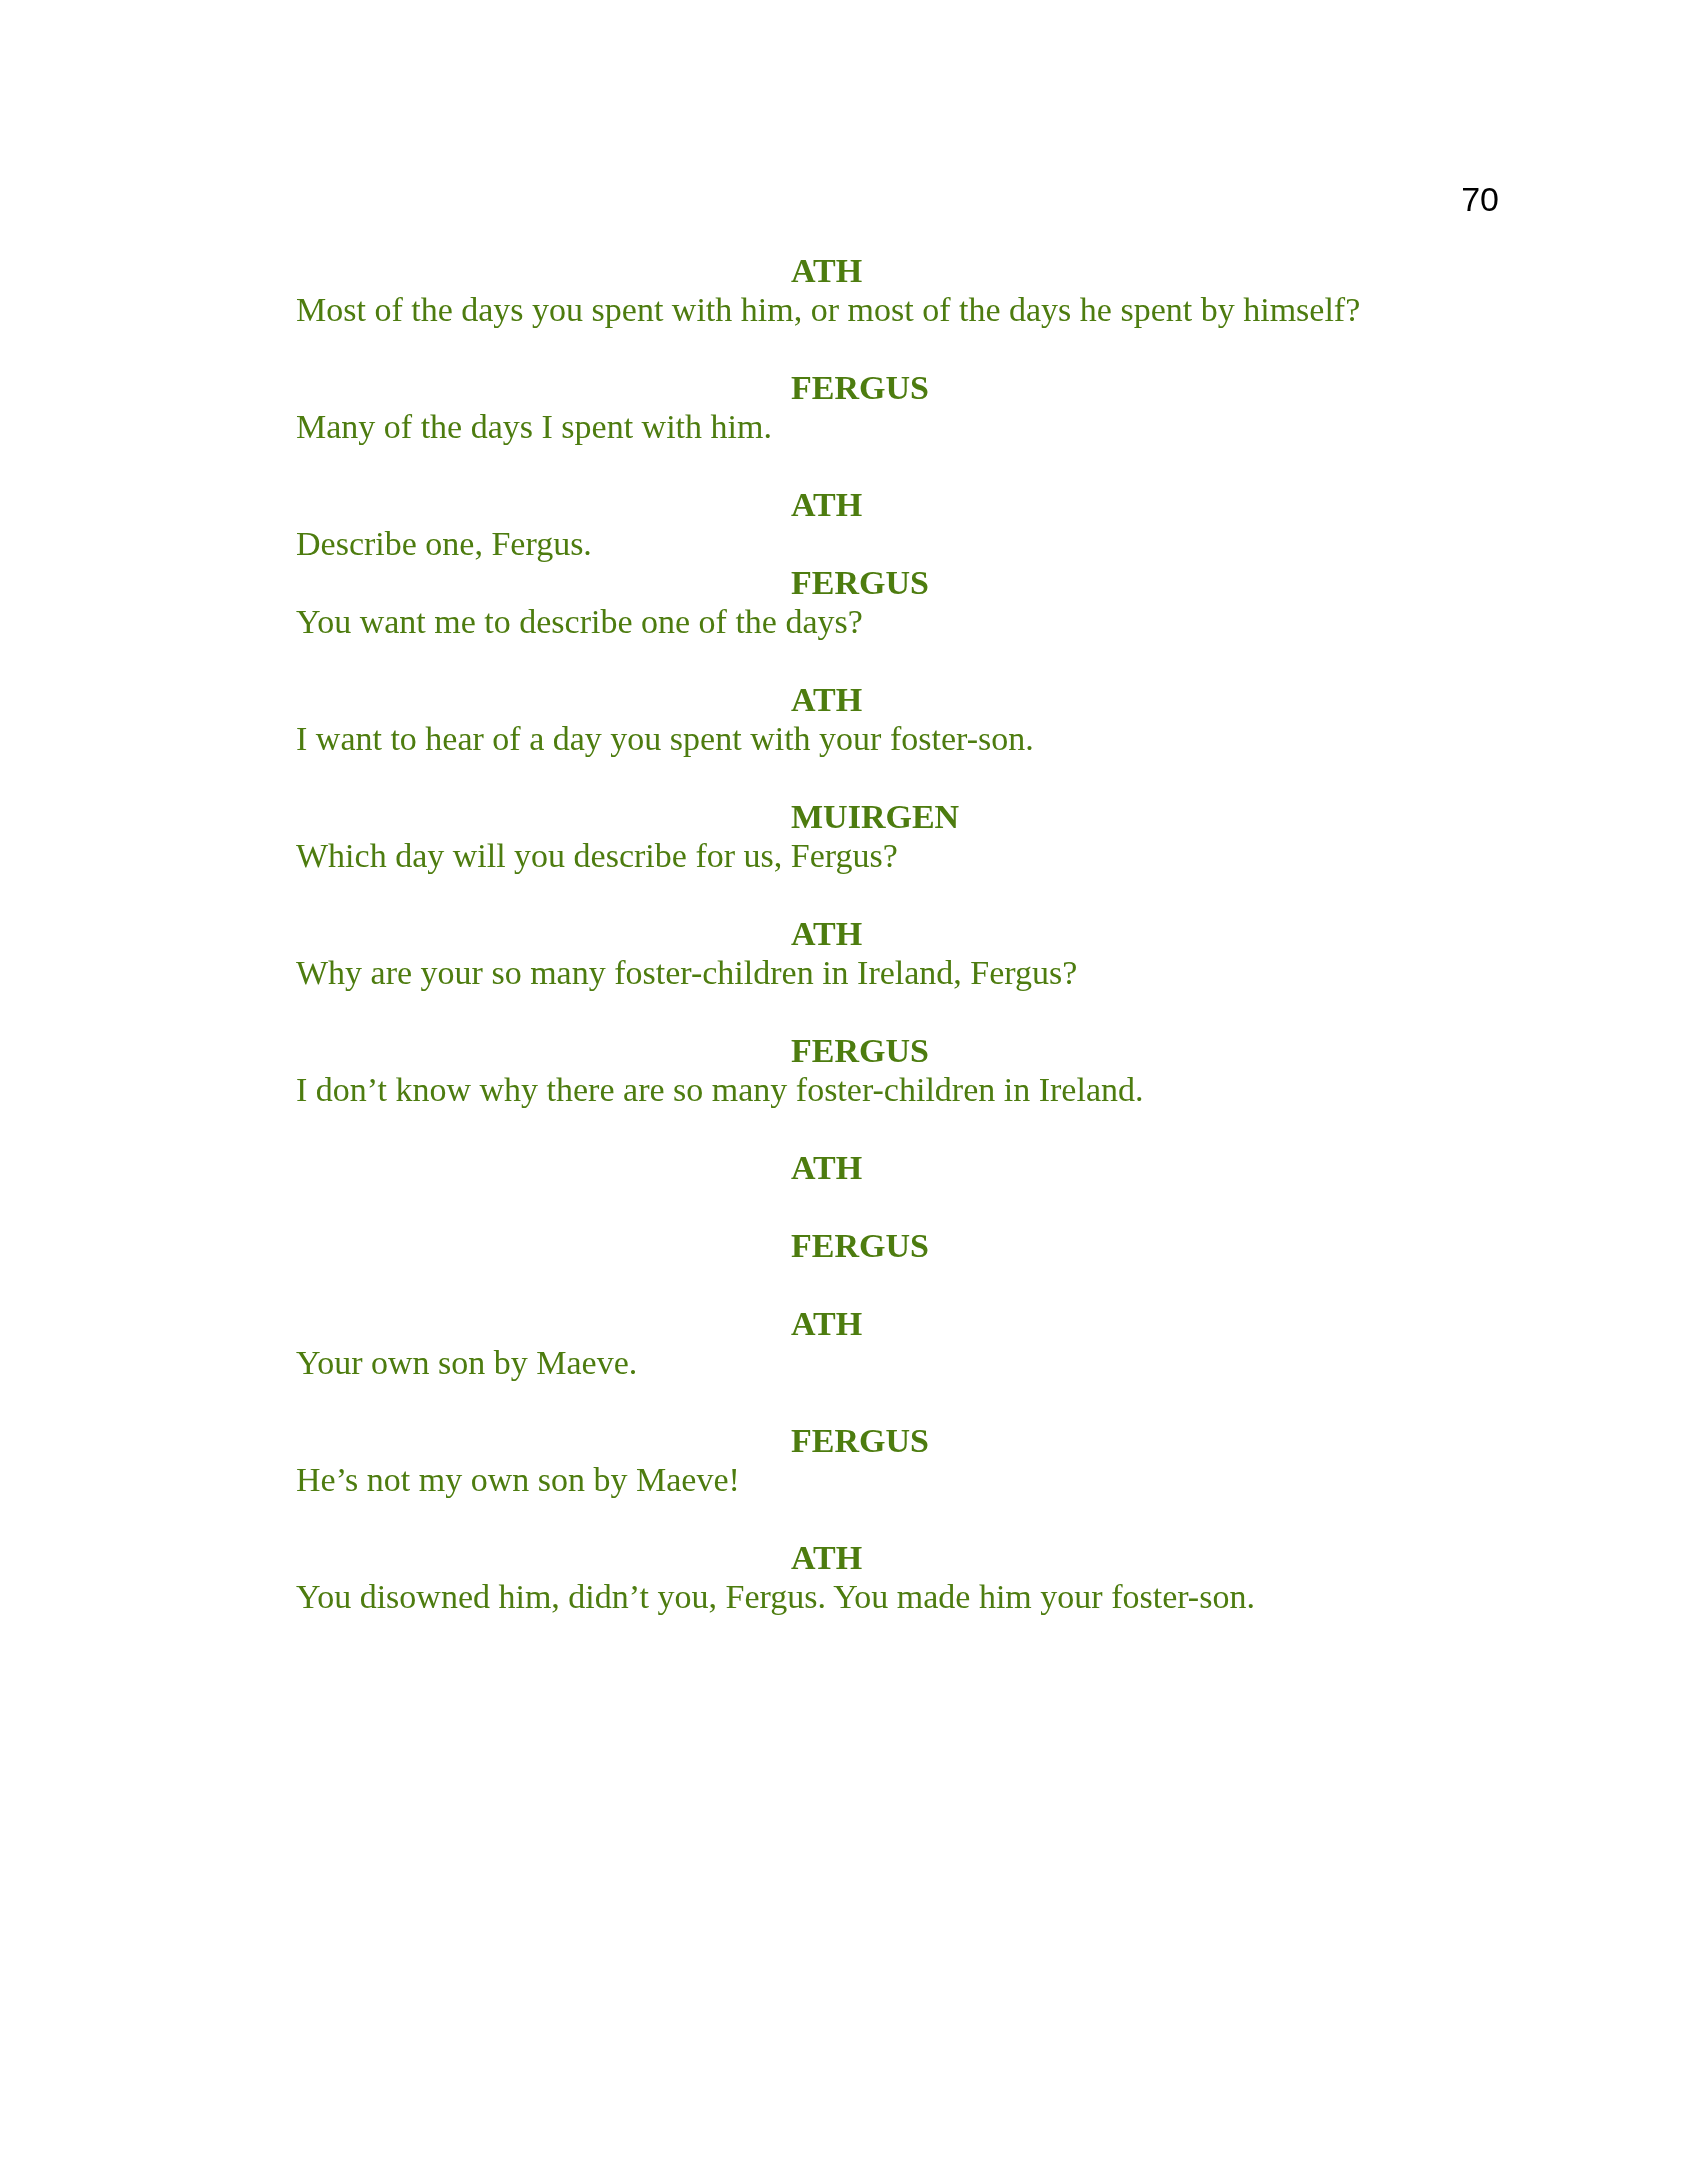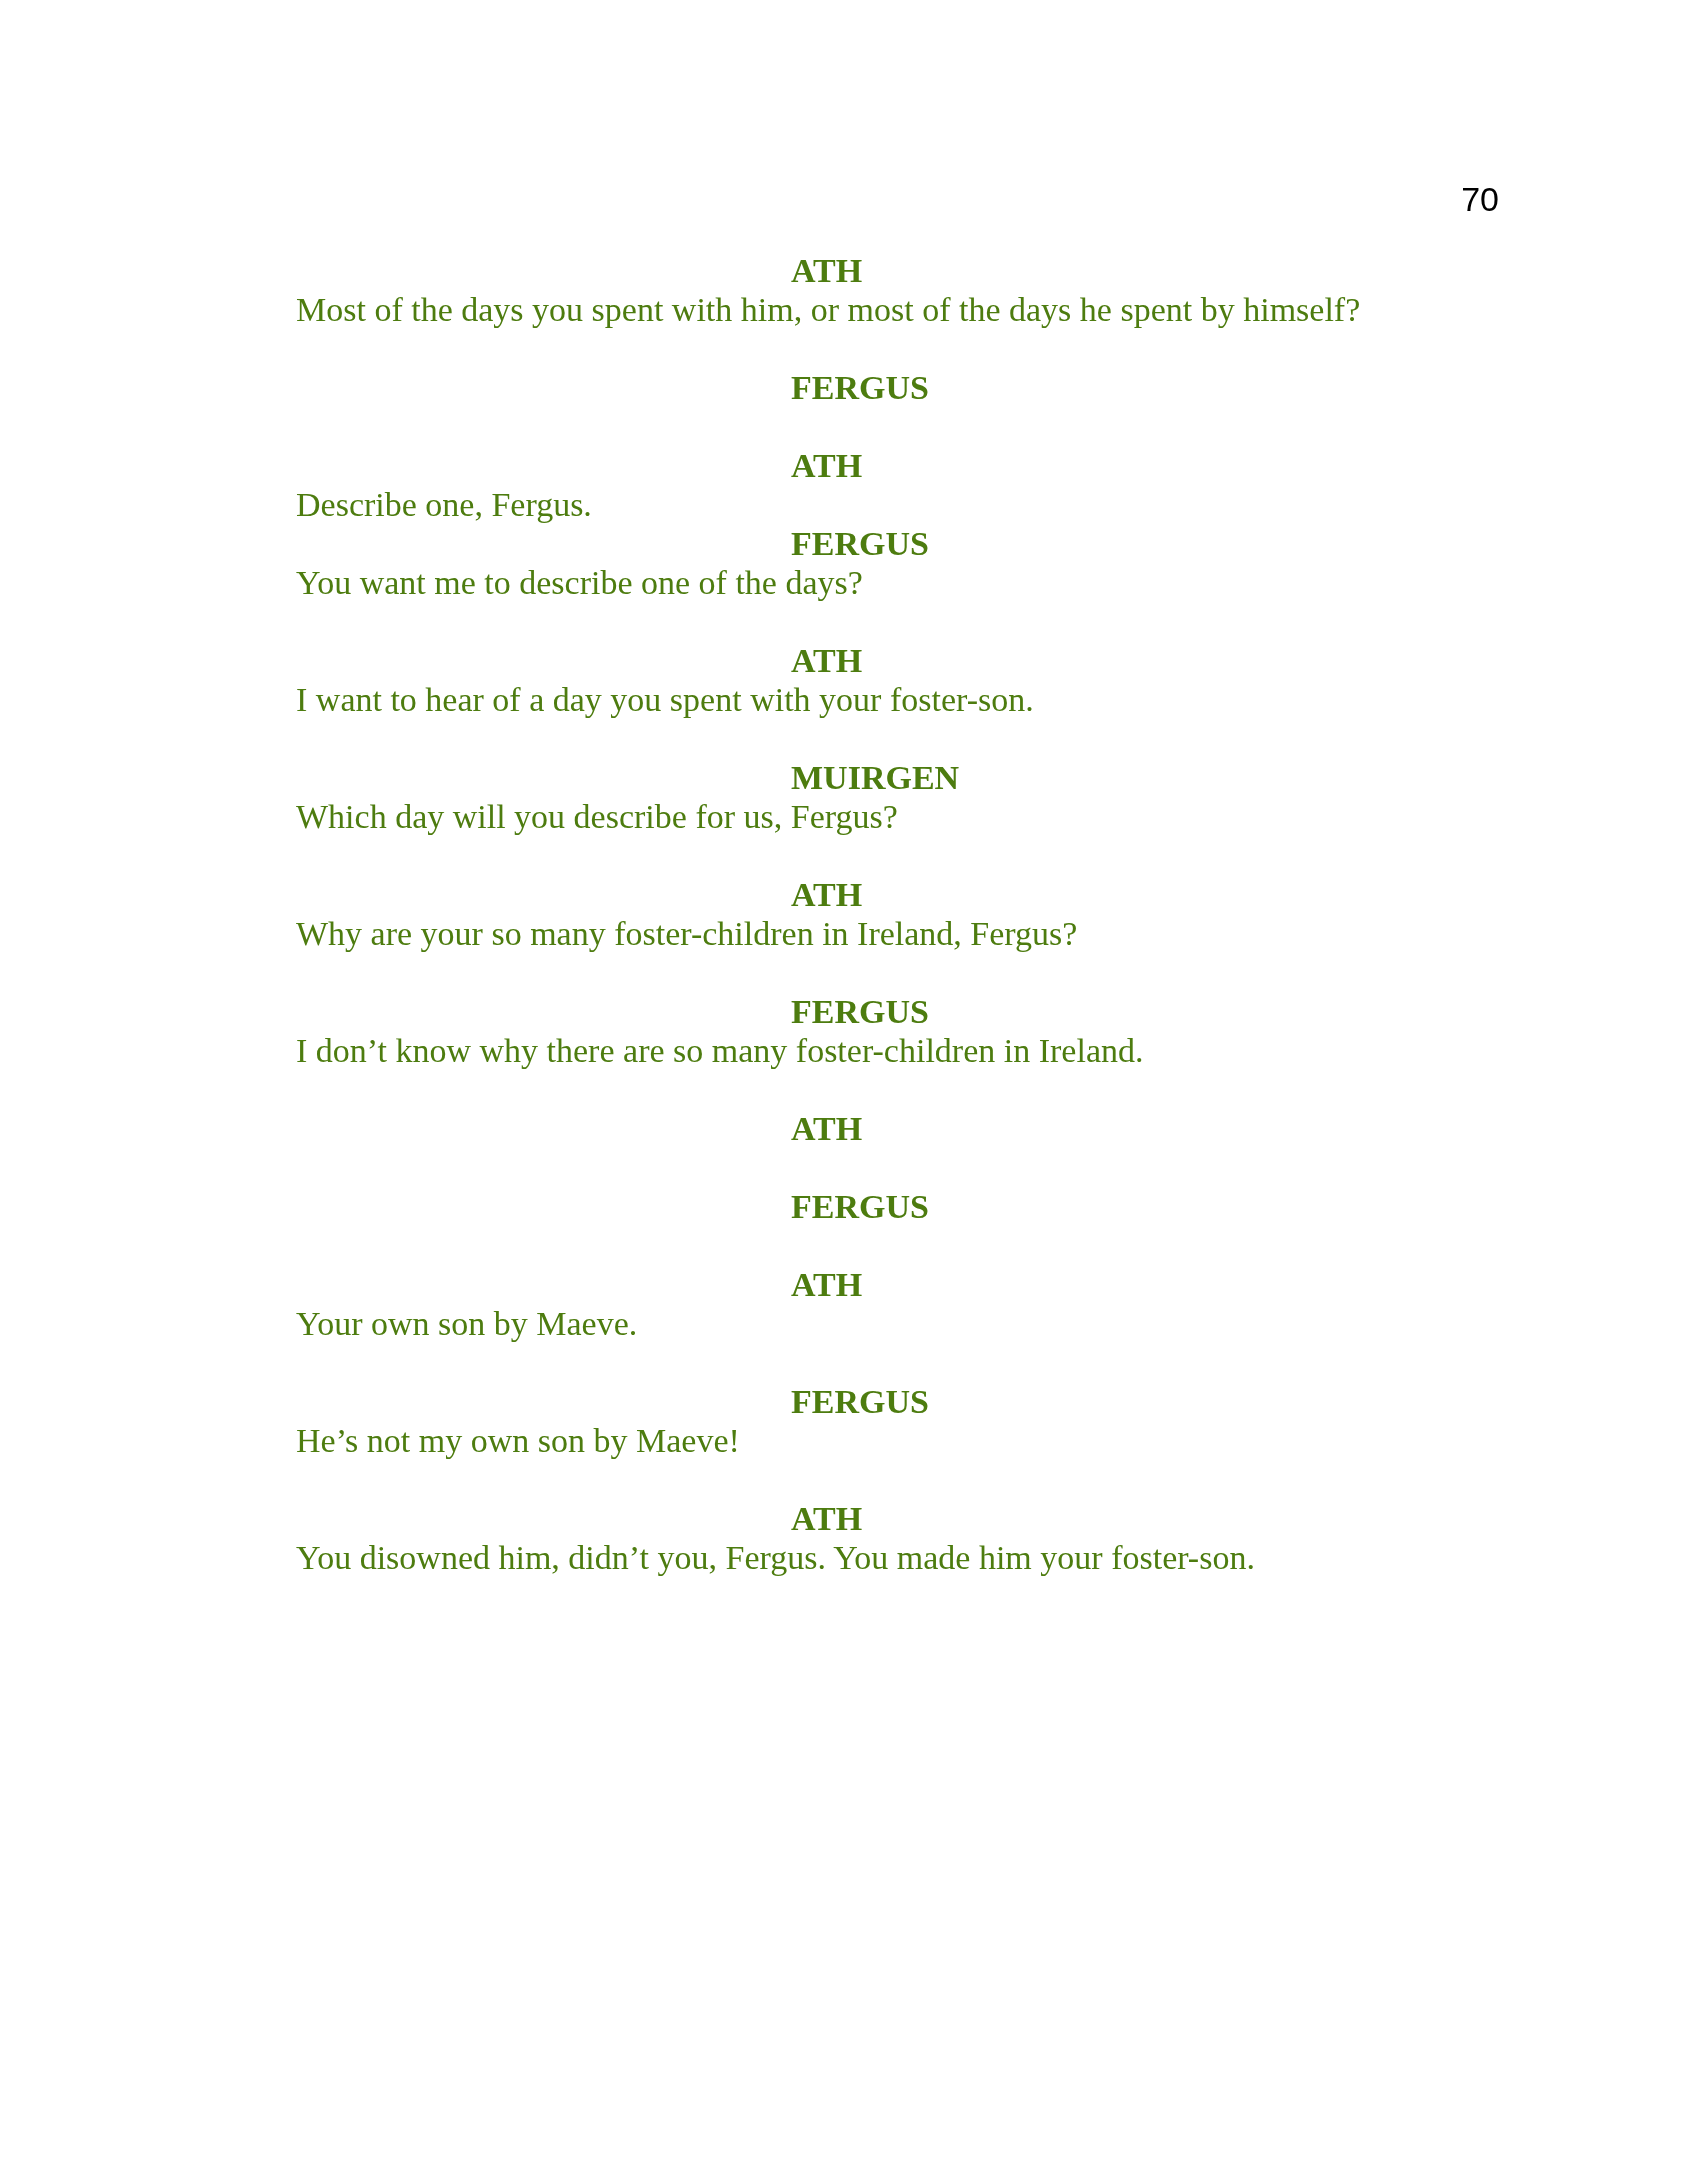--- a/index.html
+++ b/index.html
@@ -51,20 +51,21 @@
 </style>
 </head>
 <body>
 
 <div class="page">
   <div class="page-number">70</div>
   <div class="script" id="script-body">
       <div class="char-name">ATH</div>
       <div class="dialogue">Most of the days you spent with him, or most of the days he spent by himself?</div>
       <div class="char-name gap">FERGUS</div>
+      <div class="dialogue">Many of the days I spent with him.</div>
       <div class="char-name gap">ATH</div>
       <div class="dialogue">Describe one, Fergus.</div>
       <div class="char-name">FERGUS</div>
       <div class="dialogue">You want me to describe one of the days?</div>
       <div class="char-name gap">ATH</div>
       <div class="dialogue">I want to hear of a day you spent with your foster-son.</div>
       <div class="char-name gap">MUIRGEN</div>
       <div class="dialogue">Which day will you describe for us, Fergus?</div>
       <div class="char-name gap">ATH</div>
       <div class="dialogue">Why are your so many foster-children in Ireland, Fergus?</div>

